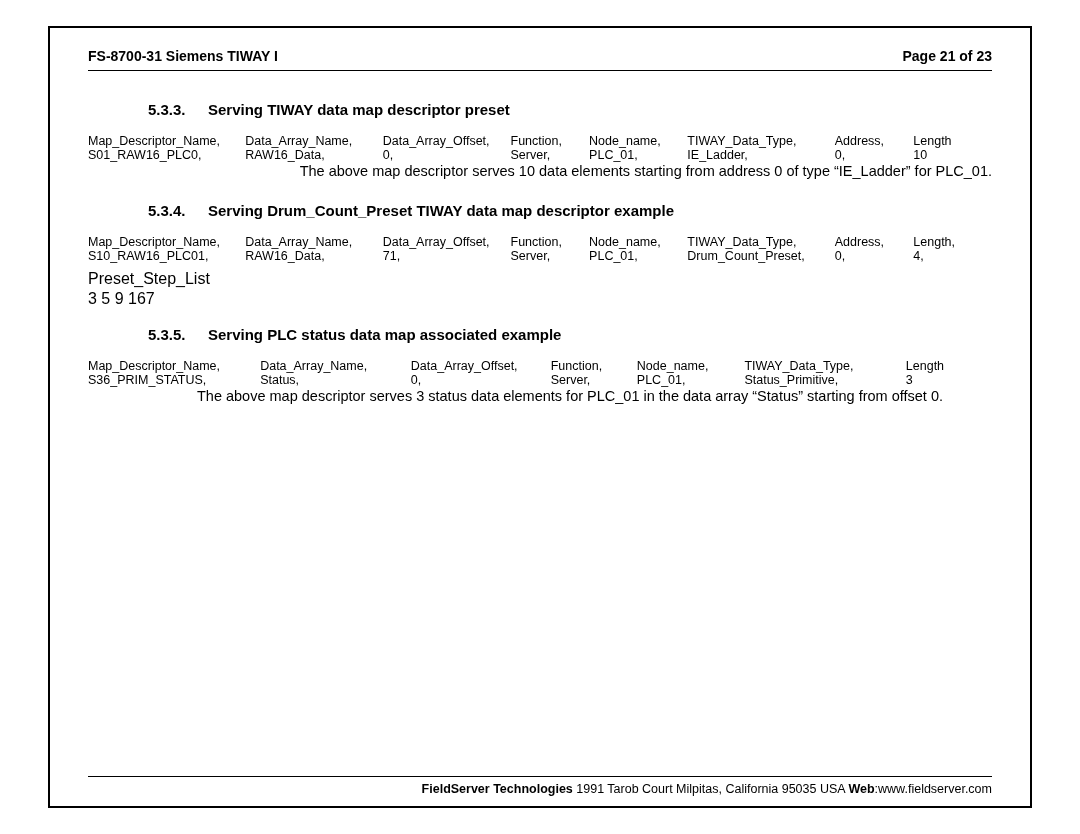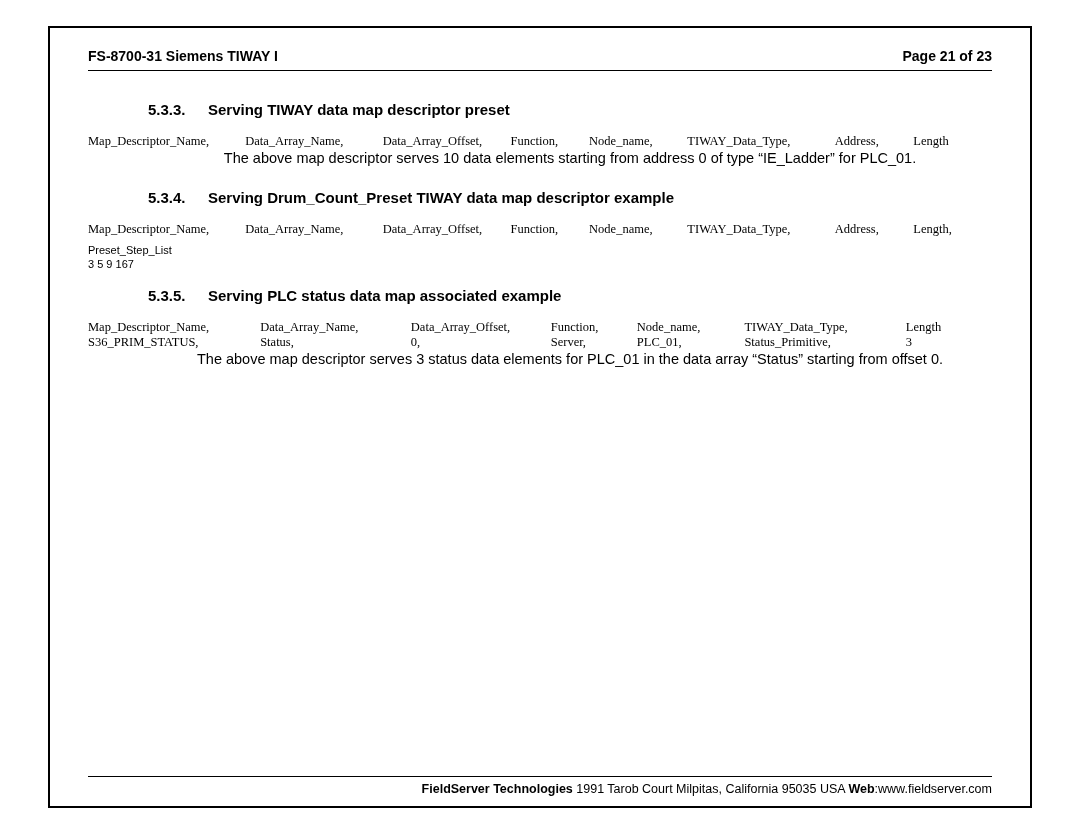--- a/index.html
+++ b/index.html
@@ -44,21 +44,21 @@
     display: inline-block;
     width: 60px;
   }
   .body-text {
     font-size: 14.5px;
     margin: 0 0 20px 60px;
     line-height: 1.35;
     text-align: justify;
   }
   .preset {
-    font-size: 11px;
+    font-size: 16px;
     margin: 6px 0 16px 0;
     line-height: 1.3;
   }
   .footer {
     position: absolute;
     left: 38px;
     right: 38px;
     bottom: 8px;
   }
   .footer-line {
@@ -69,21 +69,20 @@
     font-size: 12.5px;
     text-align: right;
     line-height: 1.35;
   }
   .footer-text .b { font-weight: bold; }
   table.dt {
     border-collapse: collapse;
     font-size: 12.5px;
     width: 100%;
     table-layout: fixed;
-    font-family: Liberation Serif, serif;
   }
   table.dt td {
     padding: 0 4px 0 0;
     vertical-align: top;
     white-space: nowrap;
     overflow: visible;
   }
 </style>
 </head>
 <body>
@@ -115,24 +114,34 @@
         <tr>
           <td>Map_Descriptor_Name,</td>
           <td>Data_Array_Name,</td>
           <td>Data_Array_Offset,</td>
           <td>Function,</td>
           <td>Node_name,</td>
           <td>TIWAY_Data_Type,</td>
           <td>Address,</td>
           <td>Length</td>
         </tr>
+    <tr>
+          <td>S01_RAW16_PLC0,</td>
+          <td>RAW16_Data,</td>
+          <td>0,</td>
+          <td>Server,</td>
+          <td>PLC_01,</td>
+          <td>IE_Ladder,</td>
+          <td>0,</td>
+          <td>10</td>
+        </tr>
   </tbody>
     </table>
 
-  <div class="body-text" style="text-align:center">The above map descriptor serves 10 data elements starting from address 0 of type “IE_Ladder” for PLC_01.</div>
+  <div class="body-text" style="text-align:right">The above map descriptor serves 10 data elements starting from address 0 of type “IE_Ladder” for PLC_01.</div>
 
   <div class="section-heading">
     <span class="num">5.3.4.</span><span>Serving Drum_Count_Preset TIWAY data map descriptor example</span>
   </div>
 
   <table class="dt">
     <colgroup>
         <col style="width: 16%;">
         <col style="width: 14%;">
         <col style="width: 13%;">
@@ -146,20 +155,30 @@
         <tr>
           <td>Map_Descriptor_Name,</td>
           <td>Data_Array_Name,</td>
           <td>Data_Array_Offset,</td>
           <td>Function,</td>
           <td>Node_name,</td>
           <td>TIWAY_Data_Type,</td>
           <td>Address,</td>
           <td>Length,</td>
         </tr>
+    <tr>
+          <td>S10_RAW16_PLC01,</td>
+          <td>RAW16_Data,</td>
+          <td>71,</td>
+          <td>Server,</td>
+          <td>PLC_01,</td>
+          <td>Drum_Count_Preset,</td>
+          <td>0,</td>
+          <td>4,</td>
+        </tr>
   </tbody>
     </table>
 
   <div class="preset">
     <div>Preset_Step_List</div>
     <div>3 5 9 167</div>
   </div>
 
 
   <div class="section-heading">

